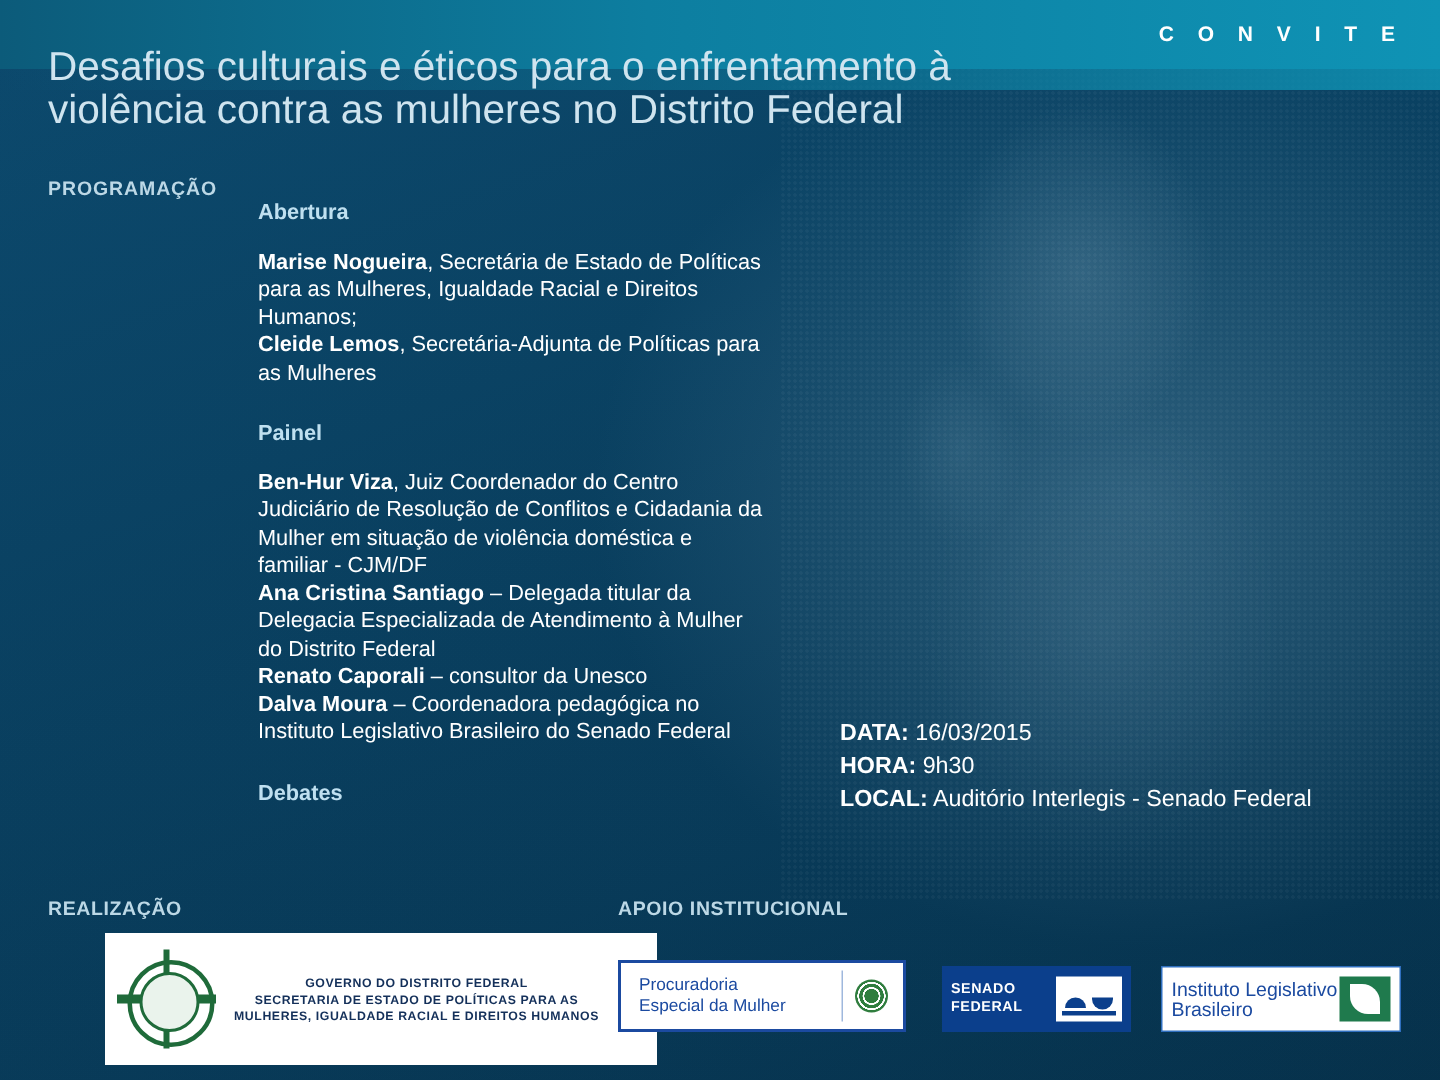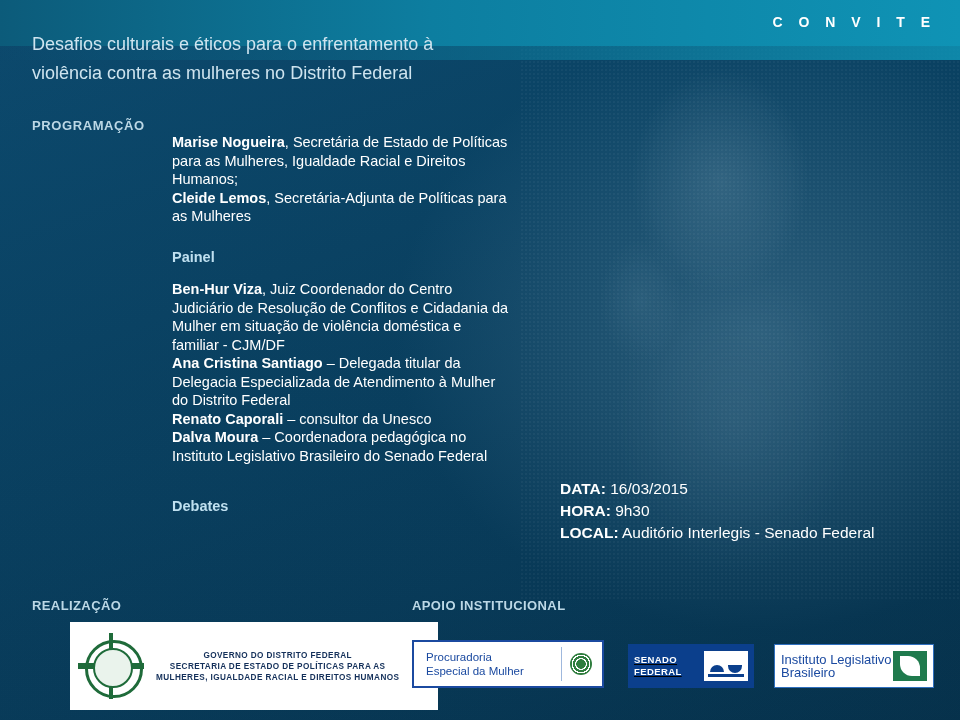--- a/index.html
+++ b/index.html
@@ -66,21 +66,21 @@
     font-size: 14px;
     font-weight: bold;
     letter-spacing: 6px;
   }
   .title {
     position: absolute;
     left: 32px;
     top: 30px;
     width: 640px;
     color: #cfe4ef;
-    font-size: 18px;
+    font-size: 27px;
     line-height: 29px;
     font-weight: normal;
   }
   .title .l2 { display:block; }
 
   .label-programacao {
     position: absolute;
     left: 32px;
     top: 118px;
     color: #bcd8e6;
@@ -98,21 +98,21 @@
     font-size: 14.5px;
     line-height: 18.5px;
   }
   .prog .section {
     color: #bfe0f0;
     font-weight: bold;
     font-size: 14.5px;
     margin: 0 0 14px 0;
   }
   .prog .section.painel { margin-top: 22px; }
-  .prog .section.debates { margin-top: 32px; }
+  .prog .section.debates { margin-top: 22px; }
   .prog p { margin: 0 0 0 0; }
   .prog .blk { margin-bottom: 14px; }
   .prog b { font-weight: bold; }
 
   .infoblock {
     position: absolute;
     left: 560px;
     top: 466px;
     color: #ffffff;
     font-size: 15.5px;
@@ -203,21 +203,21 @@
   }
   .pem-mark .flower {
     position:absolute; left:8px; top:6px; width:22px; height:22px;
     border-radius: 50%;
     background: radial-gradient(circle at 50% 50%, #2f7d3e 0 30%, #ffffff 31% 38%, #2f7d3e 39% 52%, #ffffff 53% 60%, #2f7d3e 61% 100%);
   }
 
   .logo-senado {
     left: 628px; top: 644px; width: 126px; height: 44px;
     background: #0b3f8c;
-    display: flex; align-items: center; padding: 0 6px; text-decoration: underline;
+    display: flex; align-items: center; padding: 0 6px;
   }
   .senado-text {
     color: #ffffff;
     font-size: 9.5px;
     font-weight: bold;
     line-height: 12px;
     letter-spacing: 0.4px;
   }
   .senado-mark {
     margin-left: auto;
@@ -270,20 +270,21 @@
   <div class="convite">C O N V I T E</div>
 
   <div class="title">
     <span class="l1">Desafios culturais e éticos para o enfrentamento à</span>
     <span class="l2">violência contra as mulheres no Distrito Federal</span>
   </div>
 
   <div class="label-programacao">PROGRAMAÇÃO</div>
 
   <div class="prog">
+    <div class="section">Abertura</div>
 
     <div class="blk">
       <p><b>Marise Nogueira</b><span>, Secretária de Estado de Políticas para as Mulheres, Igualdade Racial e Direitos Humanos;</span></p>
       <p><b>Cleide Lemos</b><span>, Secretária-Adjunta de Políticas para as Mulheres</span></p>
     </div>
 
     <div class="section painel">Painel</div>
 
     <div class="blk">
       <p><b>Ben-Hur Viza</b><span>, Juiz Coordenador do Centro Judiciário de Resolução de Conflitos e Cidadania da Mulher em situação de violência doméstica e familiar - CJM/DF</span></p>

